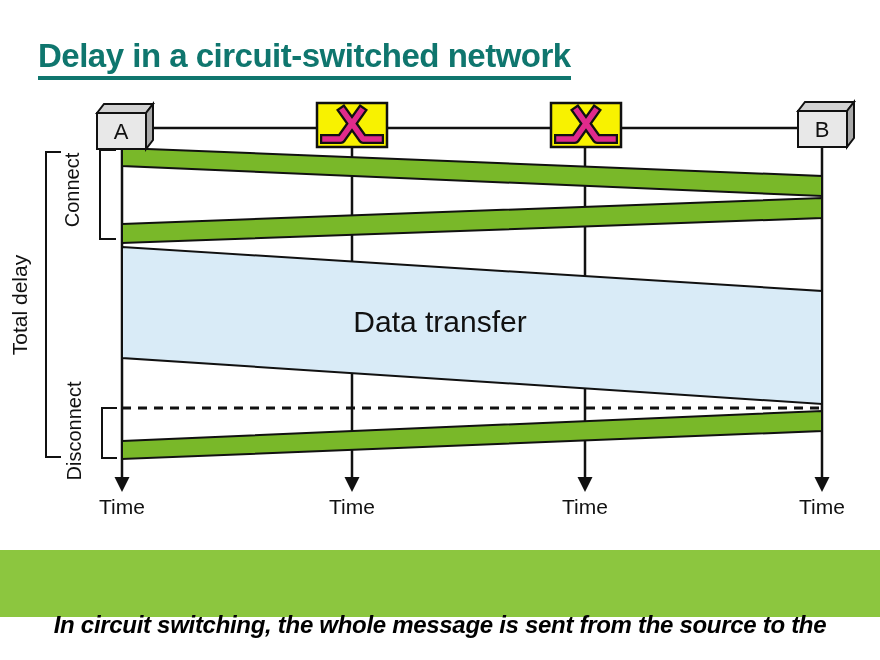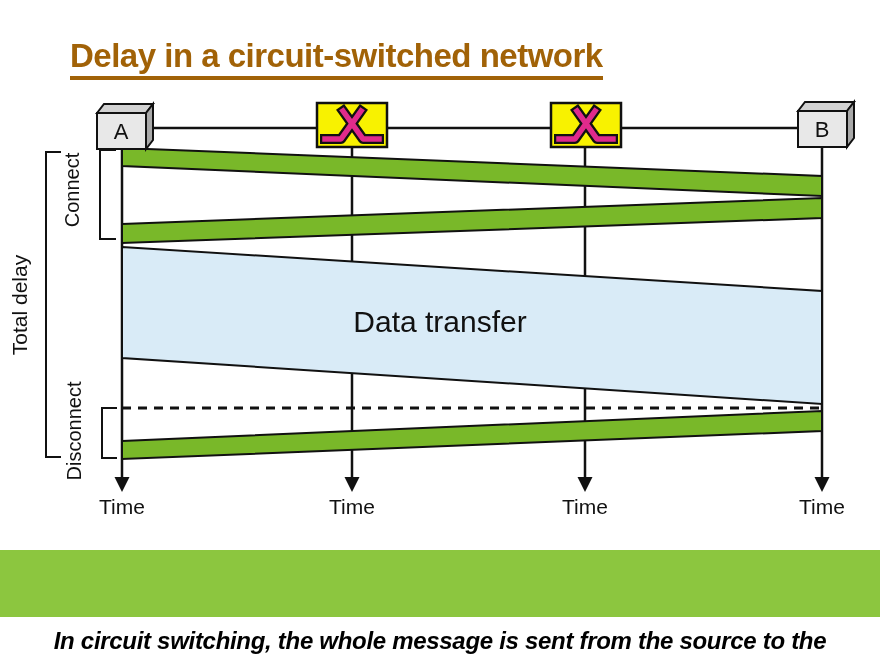--- a/index.html
+++ b/index.html
@@ -12,30 +12,30 @@
     position:absolute; top:15px; left:38px;
     font-size:33px; font-weight:bold; letter-spacing:-0.5px;
     line-height:1.15; padding-bottom:1px;
     border-bottom:4px solid currentColor;
     display:inline-block;
   }
   .diagram-svg { position:absolute; left:0; top:0; }
   .diagram-svg text { font-family:"Liberation Sans", sans-serif; fill:#111; }
   .caption-banner {
     position:absolute; left:0; top:550px; width:880px; height:67px;
-    box-sizing:border-box; padding-top:16px;
+    box-sizing:border-box; padding-top:0;
     text-align:center; color:#000000;
     font-weight:bold; font-style:italic; font-size:24px; line-height:30px;
     letter-spacing:-0.3px; white-space:pre-wrap;
   }
 </style>
 </head>
 <body>
 
-<h1 class="page-title" style="color: #a16207; margin-left: 32px;">Delay in a circuit-switched network</h1>
+<h1 class="page-title" style="color: #0f766e;">Delay in a circuit-switched network</h1>
 
 <svg class="diagram-svg" width="880" height="660" viewBox="0 0 880 660">
 
   <g>
     <line x1="122" y1="145" x2="122" y2="480" stroke="#111" stroke-width="2.5"></line>
     <polygon points="114.5,477 129.5,477 122,492" fill="#111"></polygon>
   </g>
   <g>
     <line x1="352" y1="145" x2="352" y2="480" stroke="#111" stroke-width="2.5"></line>
     <polygon points="344.5,477 359.5,477 352,492" fill="#111"></polygon>

